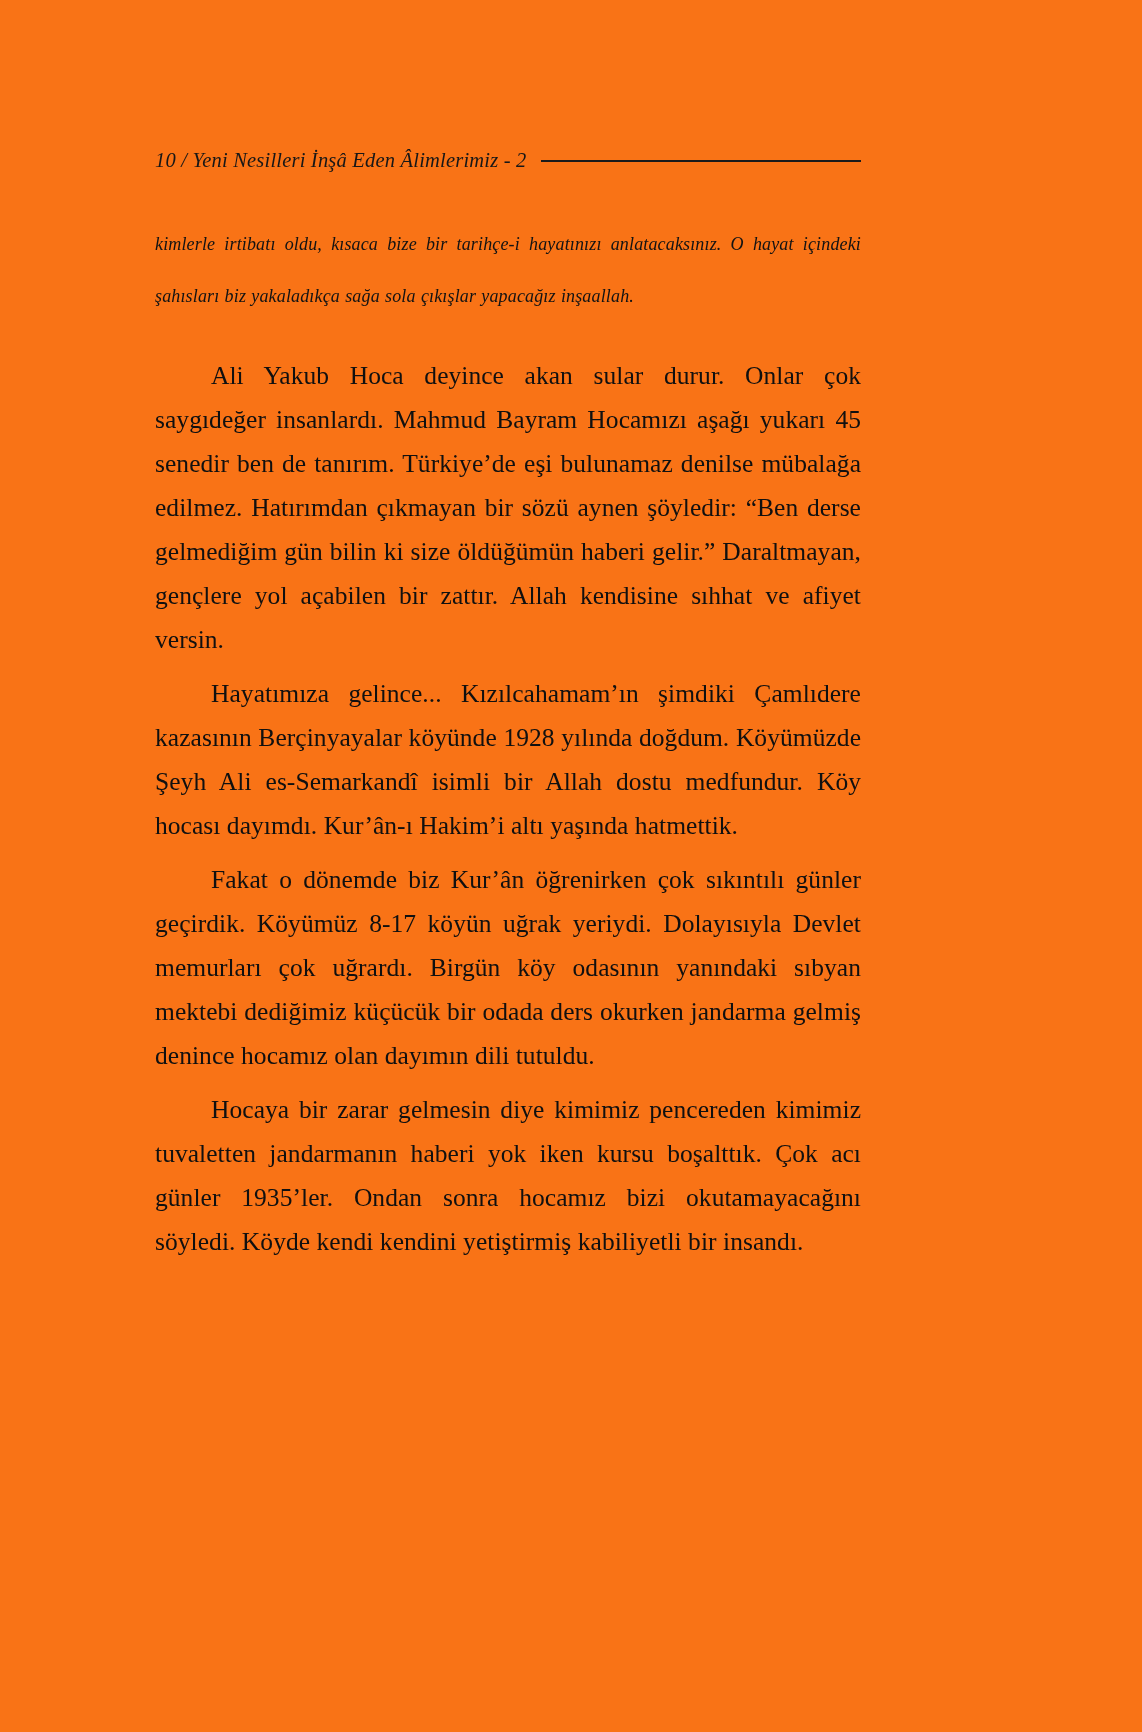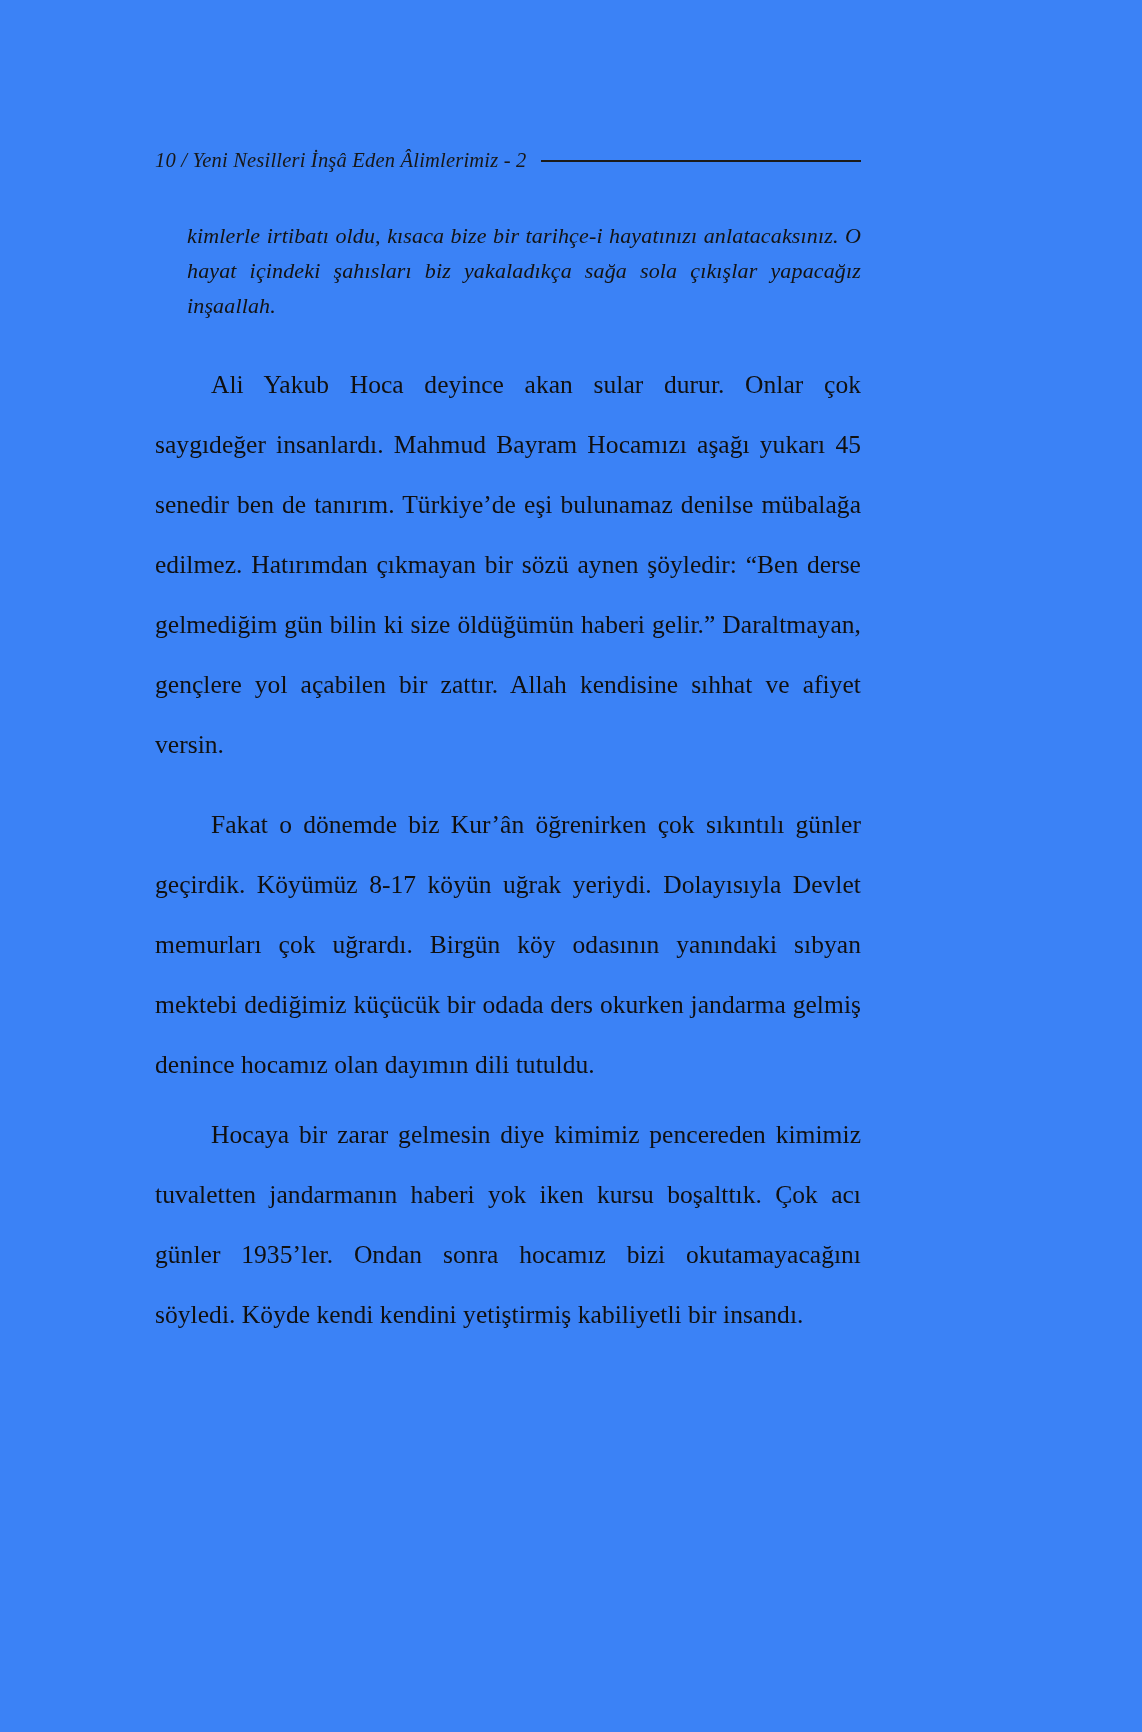--- a/index.html
+++ b/index.html
@@ -15,21 +15,21 @@
     font-family: "Liberation Serif", "DejaVu Serif", serif;
     color: #111111;
     -webkit-font-smoothing: antialiased;
   }
 
   .page {
     position: absolute;
     left: 0; top: 0;
     width: 1142px;
     height: 1732px;
-    background: #3b82f6;
+    background: #f97316;
   }
 
   .content {
     position: absolute;
     left: 155px;
     top: 140px;
     width: 706px;
   }
 
   
@@ -61,38 +61,37 @@
     margin: 0 0 0 0;
     text-align: justify;
     text-justify: inter-word;
     hyphens: manual;
     -webkit-hyphens: manual;
   }
 
   
   .italic-block p.para {
     font-style: italic;
-    font-size: 22px;
-    line-height: 35px;
+    font-size: 18px;
+    line-height: 52px;
     letter-spacing: 0.15px;
     word-spacing: 0.6px;
     color: #131313;
-    margin-left: 32px;
   }
   .italic-block p.para.indent {
     text-indent: 52px;
   }
   .italic-block {
     margin-bottom: 8px;
   }
 
   
   .roman-block p.para {
     font-size: 25.5px;
-    line-height: 60px;
+    line-height: 44px;
     letter-spacing: 0.05px;
     color: #101010;
   }
   .roman-block p.para.indent {
     text-indent: 56px;
   }
   .gap {
     height: 14px;
   }
   .gap-sm {
@@ -121,20 +120,21 @@
     <div class="italic-block">
       <p class="para no-stretch">kimlerle irtibatı oldu, kısaca bize bir tarihçe-i hayatınızı anlatacaksınız. O hayat içindeki şahısları biz yakaladıkça sağa sola çıkışlar yapacağız inşaallah.</p>
       <div class="gap-sm"></div>
     </div>
 
     <div class="gap"></div>
 
     <div class="roman-block">
       <p class="para indent no-stretch">Ali Yakub Hoca deyince akan sular durur. Onlar çok saygıdeğer insanlardı. Mahmud Bayram Hocamızı aşağı yukarı 45 senedir ben de tanırım. Türkiye’de eşi bulunamaz denilse mübalağa edilmez. Hatırımdan çıkmayan bir sözü aynen şöyledir: “Ben derse gelmediğim gün bilin ki size öldüğümün haberi gelir.” Daraltmayan, gençlere yol açabilen bir zattır. Allah kendisine sıhhat ve afiyet versin.</p>
       <div class="gap-sm"></div>
+      <p class="para indent no-stretch">Hayatımıza gelince... Kızılcahamam’ın şimdiki Çamlıdere kazasının Berçinyayalar köyünde 1928 yılında doğdum. Köyümüzde Şeyh Ali es-Semarkandî isimli bir Allah dostu medfundur. Köy hocası dayımdı. Kur’ân-ı Hakim’i altı yaşında hatmettik.</p>
       <div class="gap-sm"></div>
       <p class="para indent no-stretch">Fakat o dönemde biz Kur’ân öğrenirken çok sıkıntılı günler geçirdik. Köyümüz 8-17 köyün uğrak yeriydi. Dolayısıyla Devlet memurları çok uğrardı. Birgün köy odasının yanındaki sıbyan mektebi dediğimiz küçücük bir odada ders okurken jandarma gelmiş denince hocamız olan dayımın dili tutuldu.</p>
       <div class="gap-sm"></div>
       <p class="para indent no-stretch">Hocaya bir zarar gelmesin diye kimimiz pencereden kimimiz tuvaletten jandarmanın haberi yok iken kursu boşalttık. Çok acı günler 1935’ler. Ondan sonra hocamız bizi okutamayacağını söyledi. Köyde kendi kendini yetiştirmiş kabiliyetli bir insandı.</p>
       <div class="gap-sm"></div>
     </div>
 
   </div>
 </div>
 

